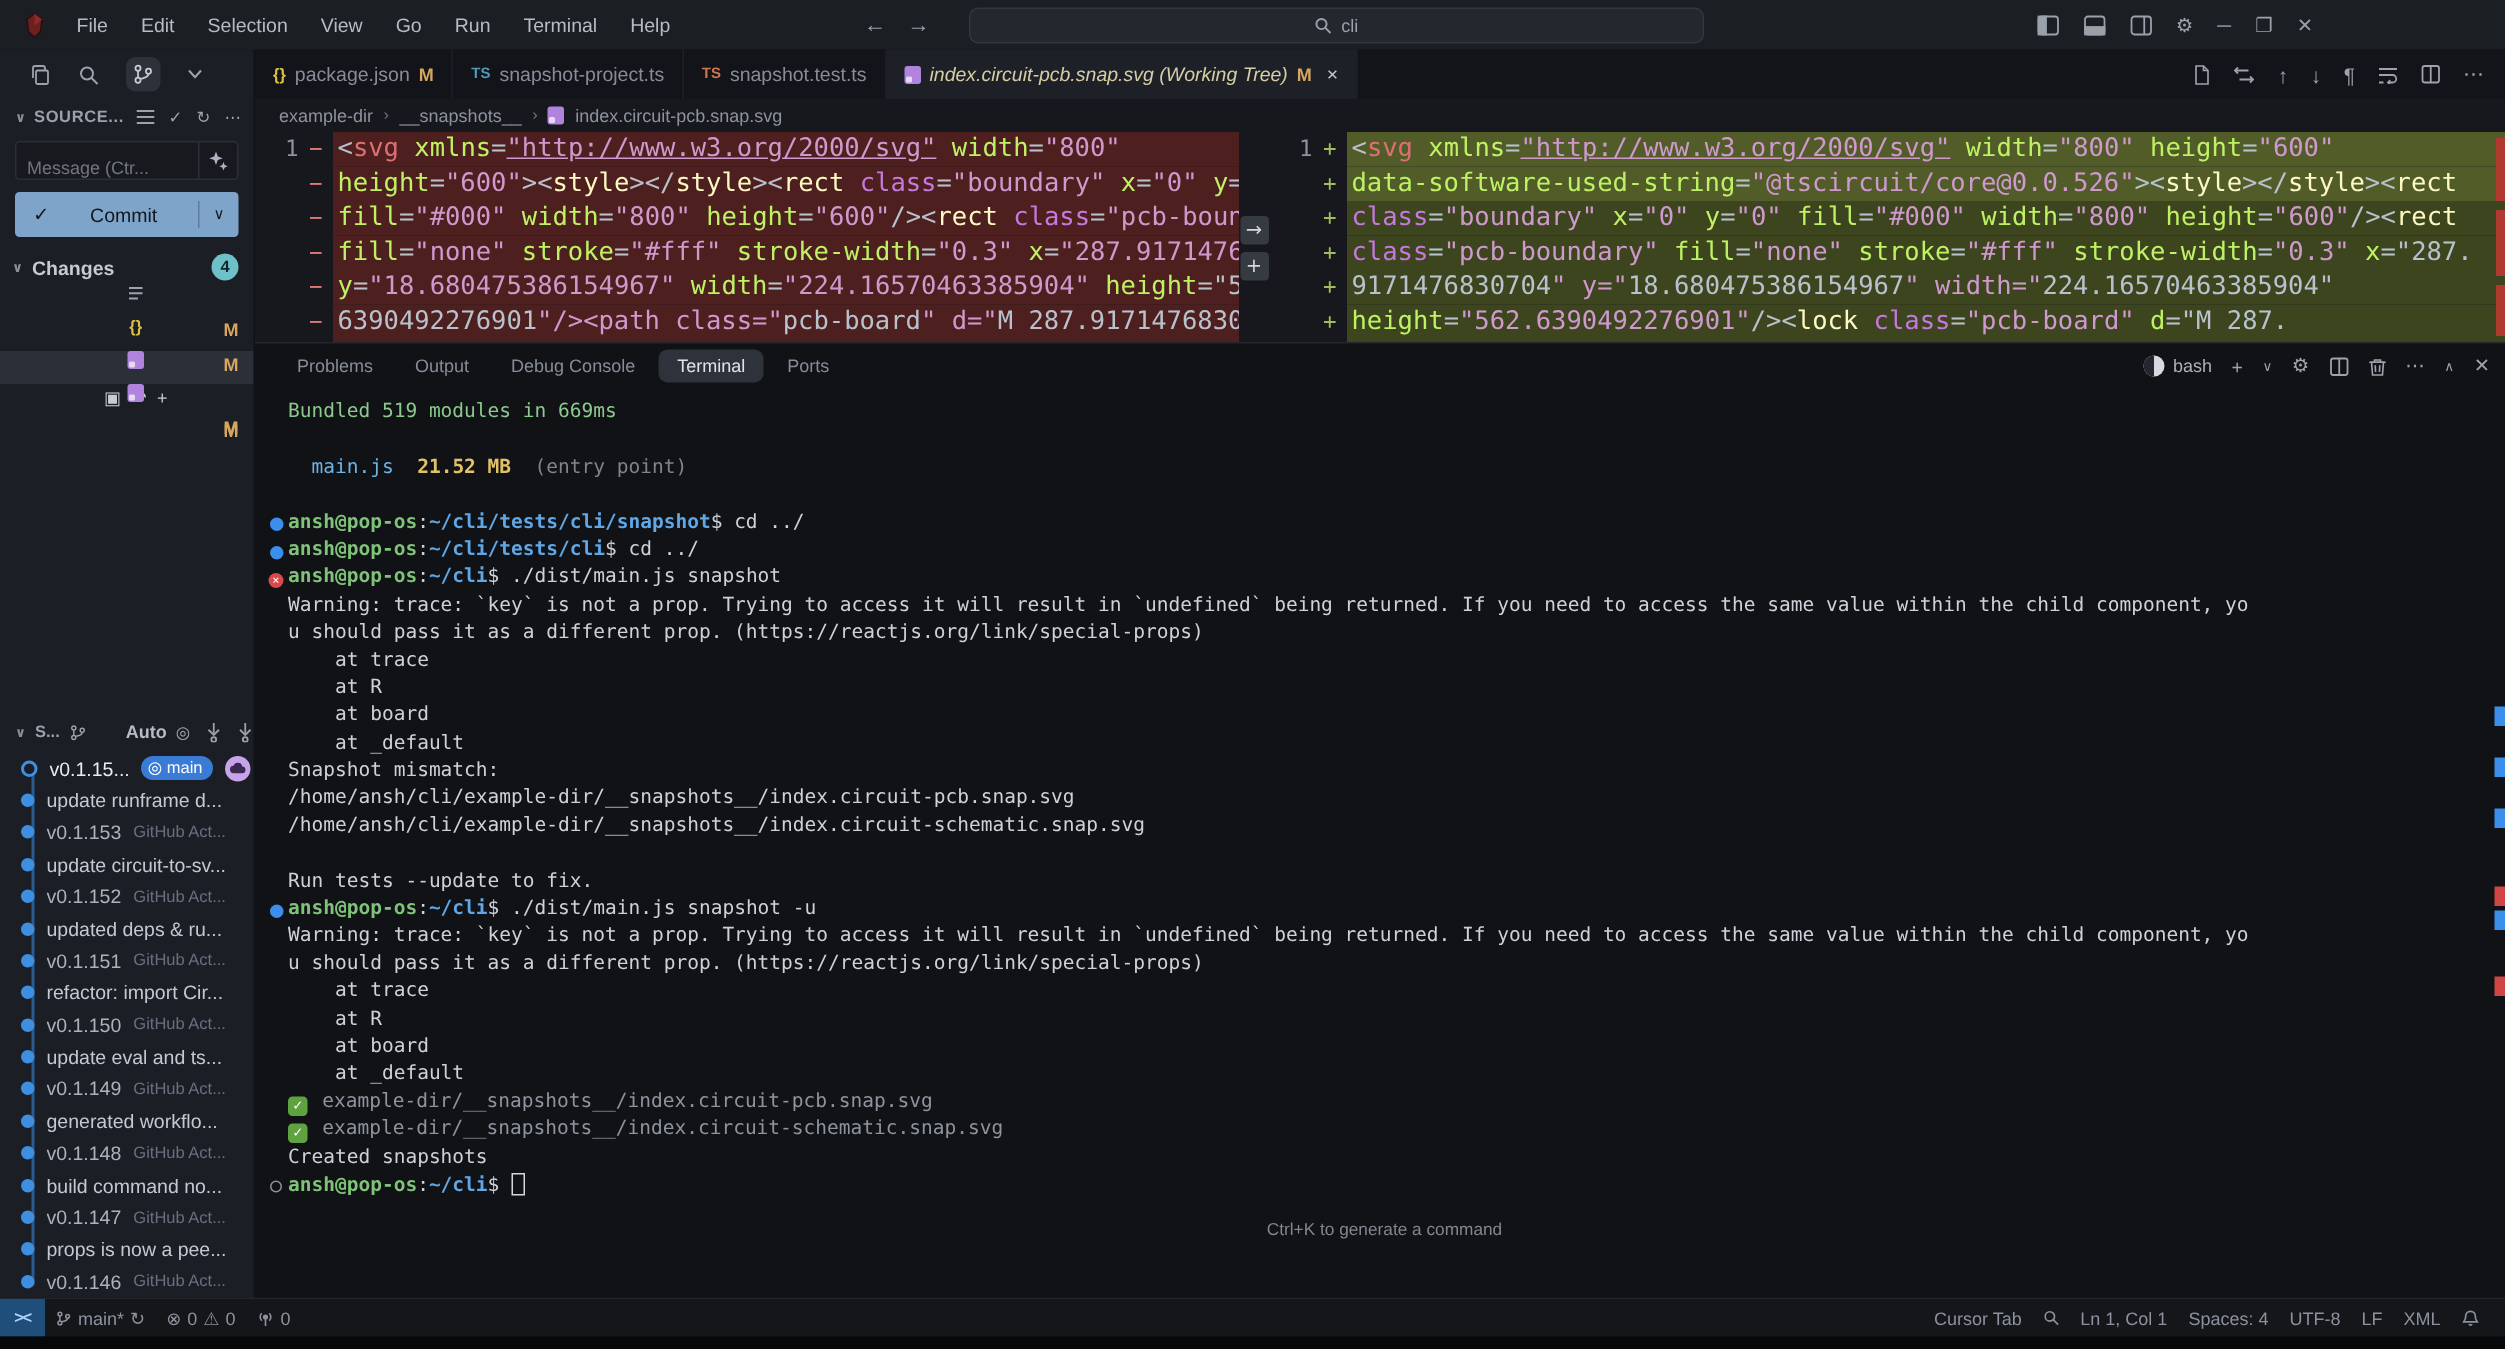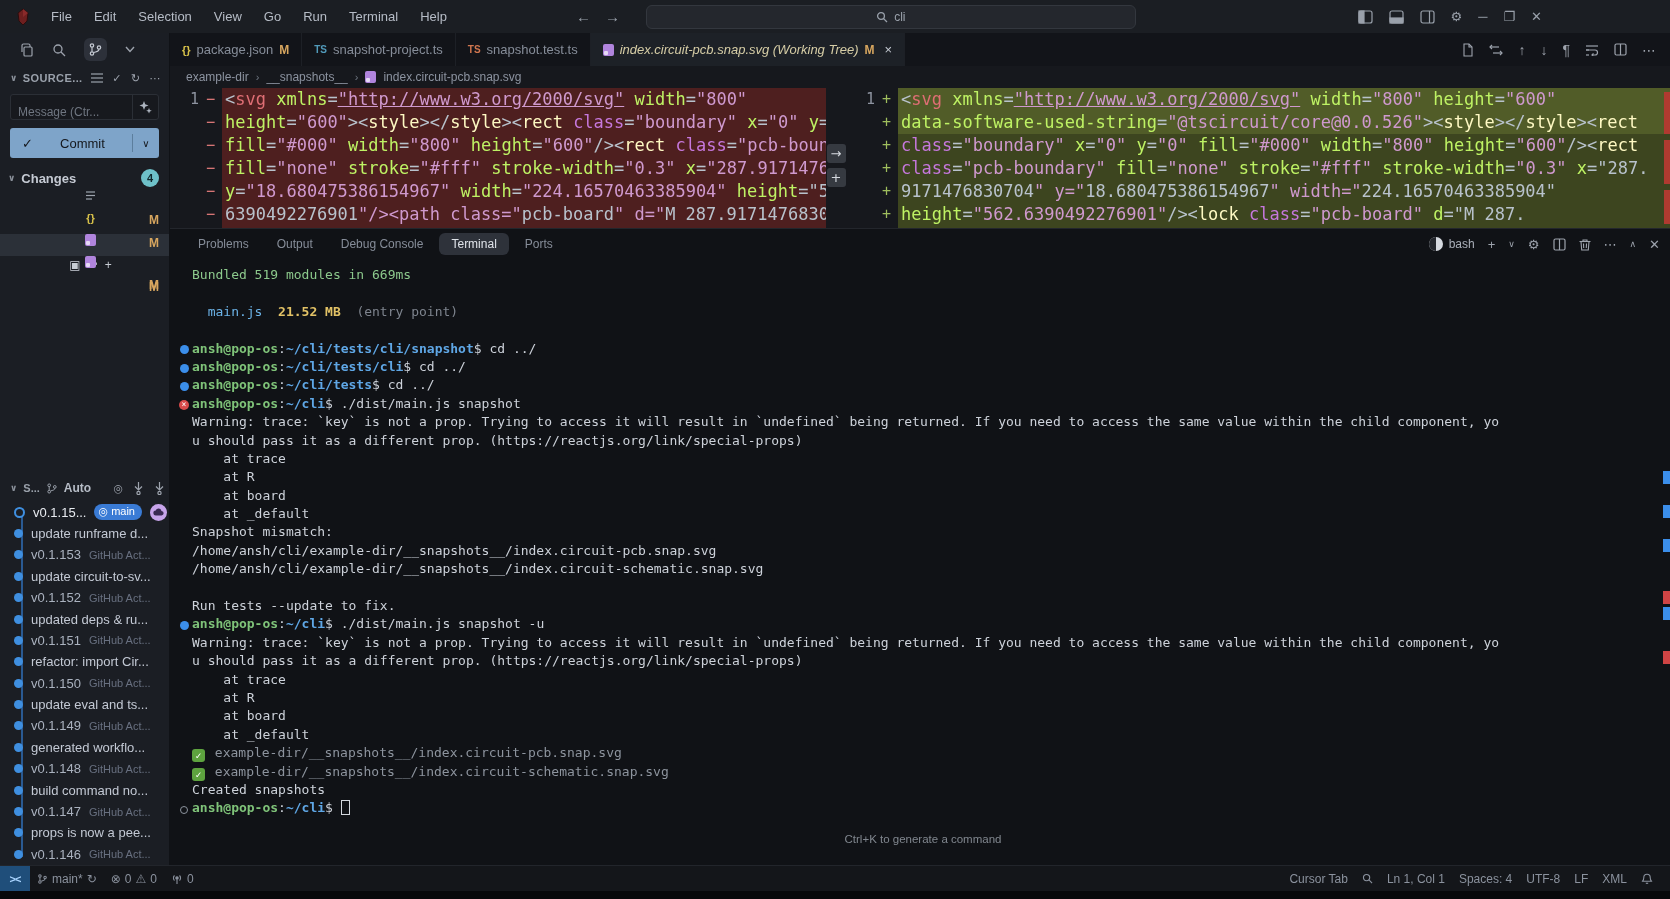--- a/index.html
+++ b/index.html
@@ -42,21 +42,21 @@
   .frow.sel { background:#2b3038; }
   .frow .fname { overflow:hidden; text-overflow:ellipsis; }
   .frow .facts { display:flex; gap:7px; color:#c8cdd5; font-size:12px; }
   .frow .fm { margin-left:auto; color:#d7a65f; font-weight:bold; font-size:12px; }
   .braces { color:#d8c24a; font-weight:bold; font-size:11px; }
   .snapicon { width:11px; height:12px; flex:none; background:#b084dd; border-radius:2px; position:relative; }
   .snapicon:after { content:""; position:absolute; left:1px; bottom:1px; width:4px; height:4px; background:#e6d9f5; border-radius:1px; }
   .sspacer { flex:1; }
   .graphhead { height:26px; flex:none; display:flex; align-items:center; gap:6px; padding:0 4px 0 10px; font-size:11px; font-weight:bold; color:#9aa1ab; overflow:hidden; }
   .graphhead .gico { color:#9da3ad; font-weight:normal; }
-  .graphhead .auto { font-size:12px; color:#b6bcc6; }
+  .graphhead .auto { font-size:12px; color:#b6bcc6;margin-left:20px; }
   .graphhead .hicons { margin-left:auto; display:flex; gap:10px; font-weight:normal; color:#9da3ad; }
   .graphlist { flex:none; position:relative; padding-left:0; }
   .gline { position:absolute; left:21px; top:10px; bottom:8px; width:2px; background:#2a5a92; }
   .grow { height:21.4px; display:flex; align-items:center; gap:8px; padding-left:14px; font-size:13px; white-space:nowrap; overflow:hidden; position:relative; }
   .gdot { width:9px; height:9px; border-radius:50%; background:#3f8fe0; flex:none; z-index:1; }
   .gdot.head { width:11px; height:11px; background:#1b1e24; border:2px solid #3f8fe0; }
   .glabel { color:#c3c9d4; overflow:hidden; text-overflow:ellipsis; }
   .glabel.ver { color:#aab2bf;text-align:right; }
   .glabel.head { color:#e8ebf0; }
   .gsuffix { color:#687080; font-size:11px; }
@@ -658,26 +658,20 @@
                 <span class="tmk">
                   <span class="mok"></span>
                 </span>
                 <span class="tl"><span class="tgb">ansh@pop-os</span><span class="">:</span><span class="tbb">~/cli/tests/cli/snapshot</span><span class="">$ </span><span class="">cd ../</span></span>
               </div>
               <div class="trow">
                 <span class="tmk">
                   <span class="mok"></span>
                 </span>
                 <span class="tl"><span class="tgb">ansh@pop-os</span><span class="">:</span><span class="tbb">~/cli/tests/cli</span><span class="">$ </span><span class="">cd ../</span></span>
-              </div>
-              <div class="trow">
-                <span class="tmk">
-                  <span class="mok"></span>
-                </span>
-                <span class="tl"><span class="tgb">ansh@pop-os</span><span class="">:</span><span class="tbb">~/cli/tests</span><span class="">$ </span><span class="">cd ../</span></span>
               </div>
               <div class="trow">
                 <span class="tmk">
                   <span class="merr">×</span>
                 </span>
                 <span class="tl"><span class="tgb">ansh@pop-os</span><span class="">:</span><span class="tbb">~/cli</span><span class="">$ </span><span class="">./dist/main.js snapshot</span></span>
               </div>
               <div class="trow">
                 <span class="tmk"></span>
                 <span class="tl"><span class="">Warning: trace: `key` is not a prop. Trying to access it will result in `undefined` being returned. If you need to access the same value within the child component, yo</span></span>

